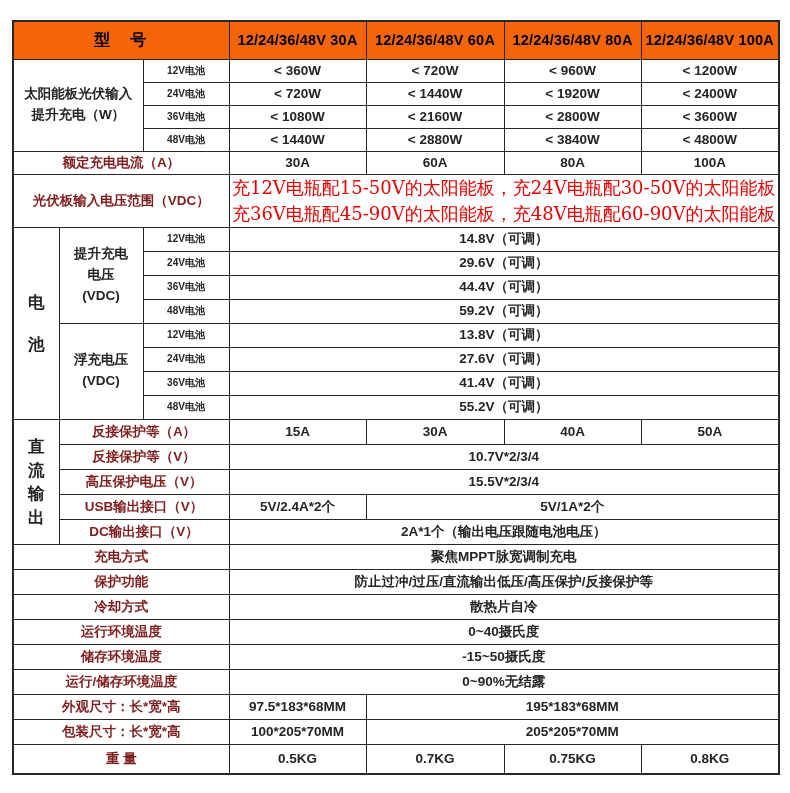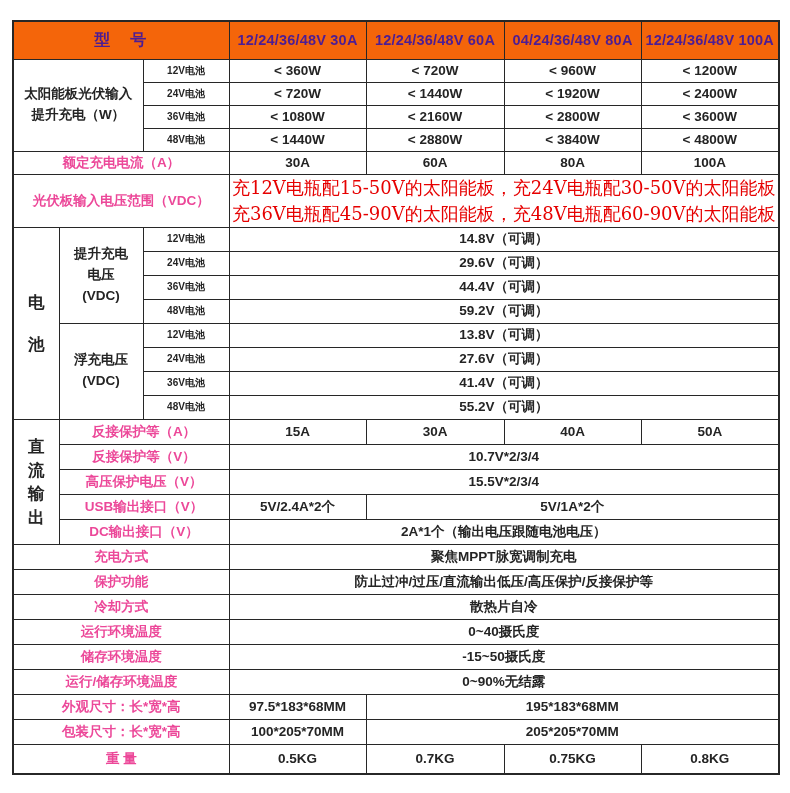--- a/index.html
+++ b/index.html
@@ -2,23 +2,23 @@
 <html><head>
 <meta charset="utf-8">
 <style>
   html,body{margin:0;padding:0;background:#ffffff;}
   .page{position:relative;width:790px;height:793px;background:#ffffff;overflow:hidden;
         font-family:"Liberation Sans", sans-serif;color:#242424;}
   table.spec{position:absolute;left:12px;top:20px;width:766px;border-collapse:collapse;
              table-layout:fixed;border:2px solid #272727;}
   td{border:1.5px solid #272727;text-align:center;vertical-align:middle;padding:0 2px;
      overflow:hidden;}
-  .h{background:#f4650a;color:#4c1d95;font-weight:bold;font-size:14.5px;letter-spacing:.2px;}
+  .h{background:#f4650a;color:#000000;font-weight:bold;font-size:14.5px;letter-spacing:.2px;}
   .h-model{font-size:16px;letter-spacing:2px;}
-  .lab{font-weight:bold;font-size:13.5px;color:#ec4899;}
+  .lab{font-weight:bold;font-size:13.5px;color:#7f1d1d;}
   .sub{font-weight:bold;font-size:10px;}
   .val{font-weight:bold;font-size:13.5px;margin-top:28px;}
   .lab2{font-weight:bold;font-size:13.5px;line-height:1.55;}
   .red-cell{font-family:"DejaVu Serif", serif;color:#e60000;font-size:18px;
             line-height:1.45;font-weight:normal;}
   .grp{padding:0;}
   .vstack{display:flex;flex-direction:column;align-items:center;justify-content:center;height:100%;}
   .bat-gap{gap:26px;}
   .dc-gap{gap:7px;}
   .gchar{font-weight:bold;font-size:16.5px;line-height:1;}
@@ -36,21 +36,21 @@
         <col style="width:138px">
         <col style="width:137px">
         <col style="width:138px">
     </colgroup>
 
     <tbody>
         <tr style="height:38px">
       <td colspan="3" class="h h-model">型　号</td>
       <td class="h">12/24/36/48V 30A</td>
       <td class="h">12/24/36/48V 60A</td>
-      <td class="h">04/24/36/48V 80A</td>
+      <td class="h">12/24/36/48V 80A</td>
       <td class="h">12/24/36/48V 100A</td>
     </tr>
 
     <tr style="height:23px">
       <td colspan="2" rowspan="4" class="lab2">
         <span>太阳能板光伏输入</span><br>
         <span>提升充电（W）</span>
       </td>
       <td class="sub">12V电池</td>
       <td class="val">&lt; 360W</td>

